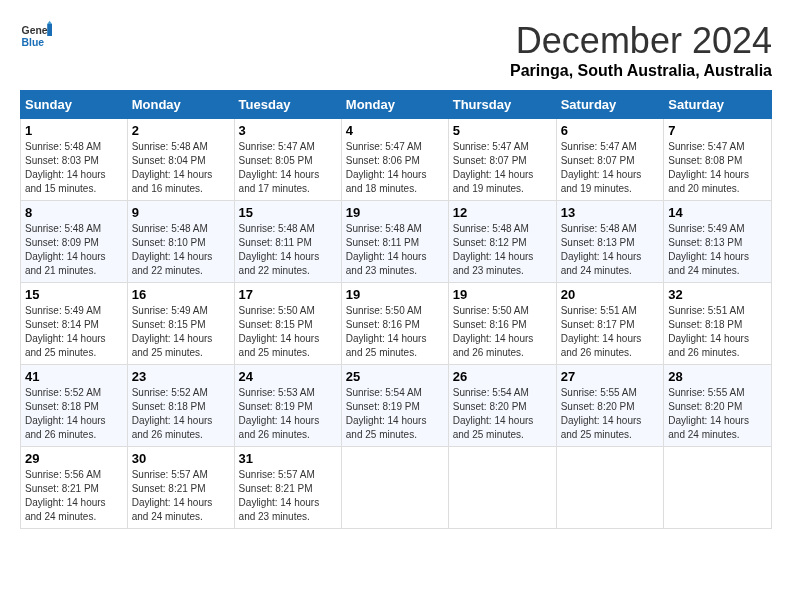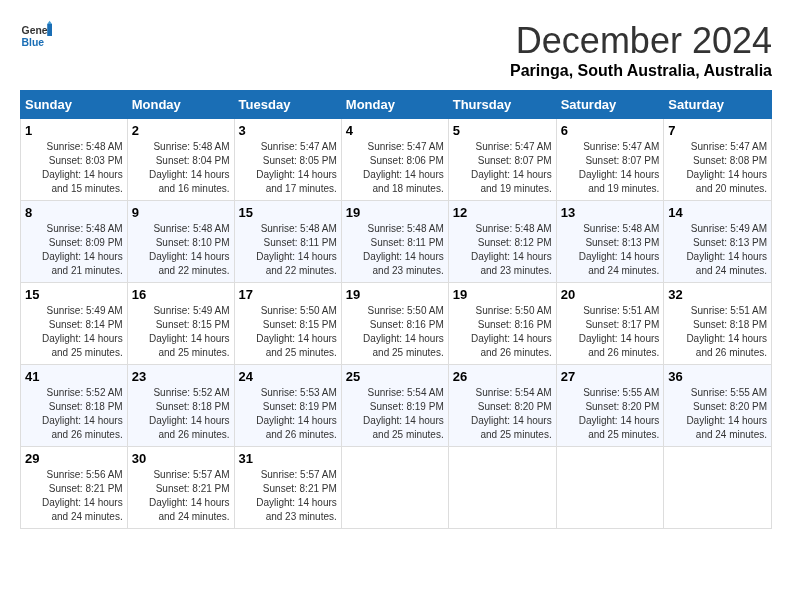--- a/index.html
+++ b/index.html
@@ -57,21 +57,20 @@
     .day-number {
       font-size: 13px;
       font-weight: bold;
       display: block;
       margin-bottom: 2px;
     }
     .day-info {
       font-size: 10px;
       line-height: 1.4;
       color: #333;
-      text-align: right;
     }
     .empty-cell {
       background: #f9f9f9;
     }
     tbody tr:nth-child(even) td {
       background-color: #f5f8ff;
     }
     tbody tr:nth-child(odd) td {
       background-color: #fff;
     }
@@ -217,21 +216,21 @@
           </td>
           <td>
             <span class="day-number">26</span>
             <div class="day-info">Sunrise: 5:54 AM<br>Sunset: 8:20 PM<br>Daylight: 14 hours and 25 minutes.</div>
           </td>
           <td>
             <span class="day-number">27</span>
             <div class="day-info">Sunrise: 5:55 AM<br>Sunset: 8:20 PM<br>Daylight: 14 hours and 25 minutes.</div>
           </td>
           <td>
-            <span class="day-number">36</span>
+            <span class="day-number">28</span>
             <div class="day-info">Sunrise: 5:55 AM<br>Sunset: 8:20 PM<br>Daylight: 14 hours and 24 minutes.</div>
           </td>
         </tr>
         <tr>
           <td>
             <span class="day-number">29</span>
             <div class="day-info">Sunrise: 5:56 AM<br>Sunset: 8:21 PM<br>Daylight: 14 hours and 24 minutes.</div>
           </td>
           <td>
             <span class="day-number">30</span>

